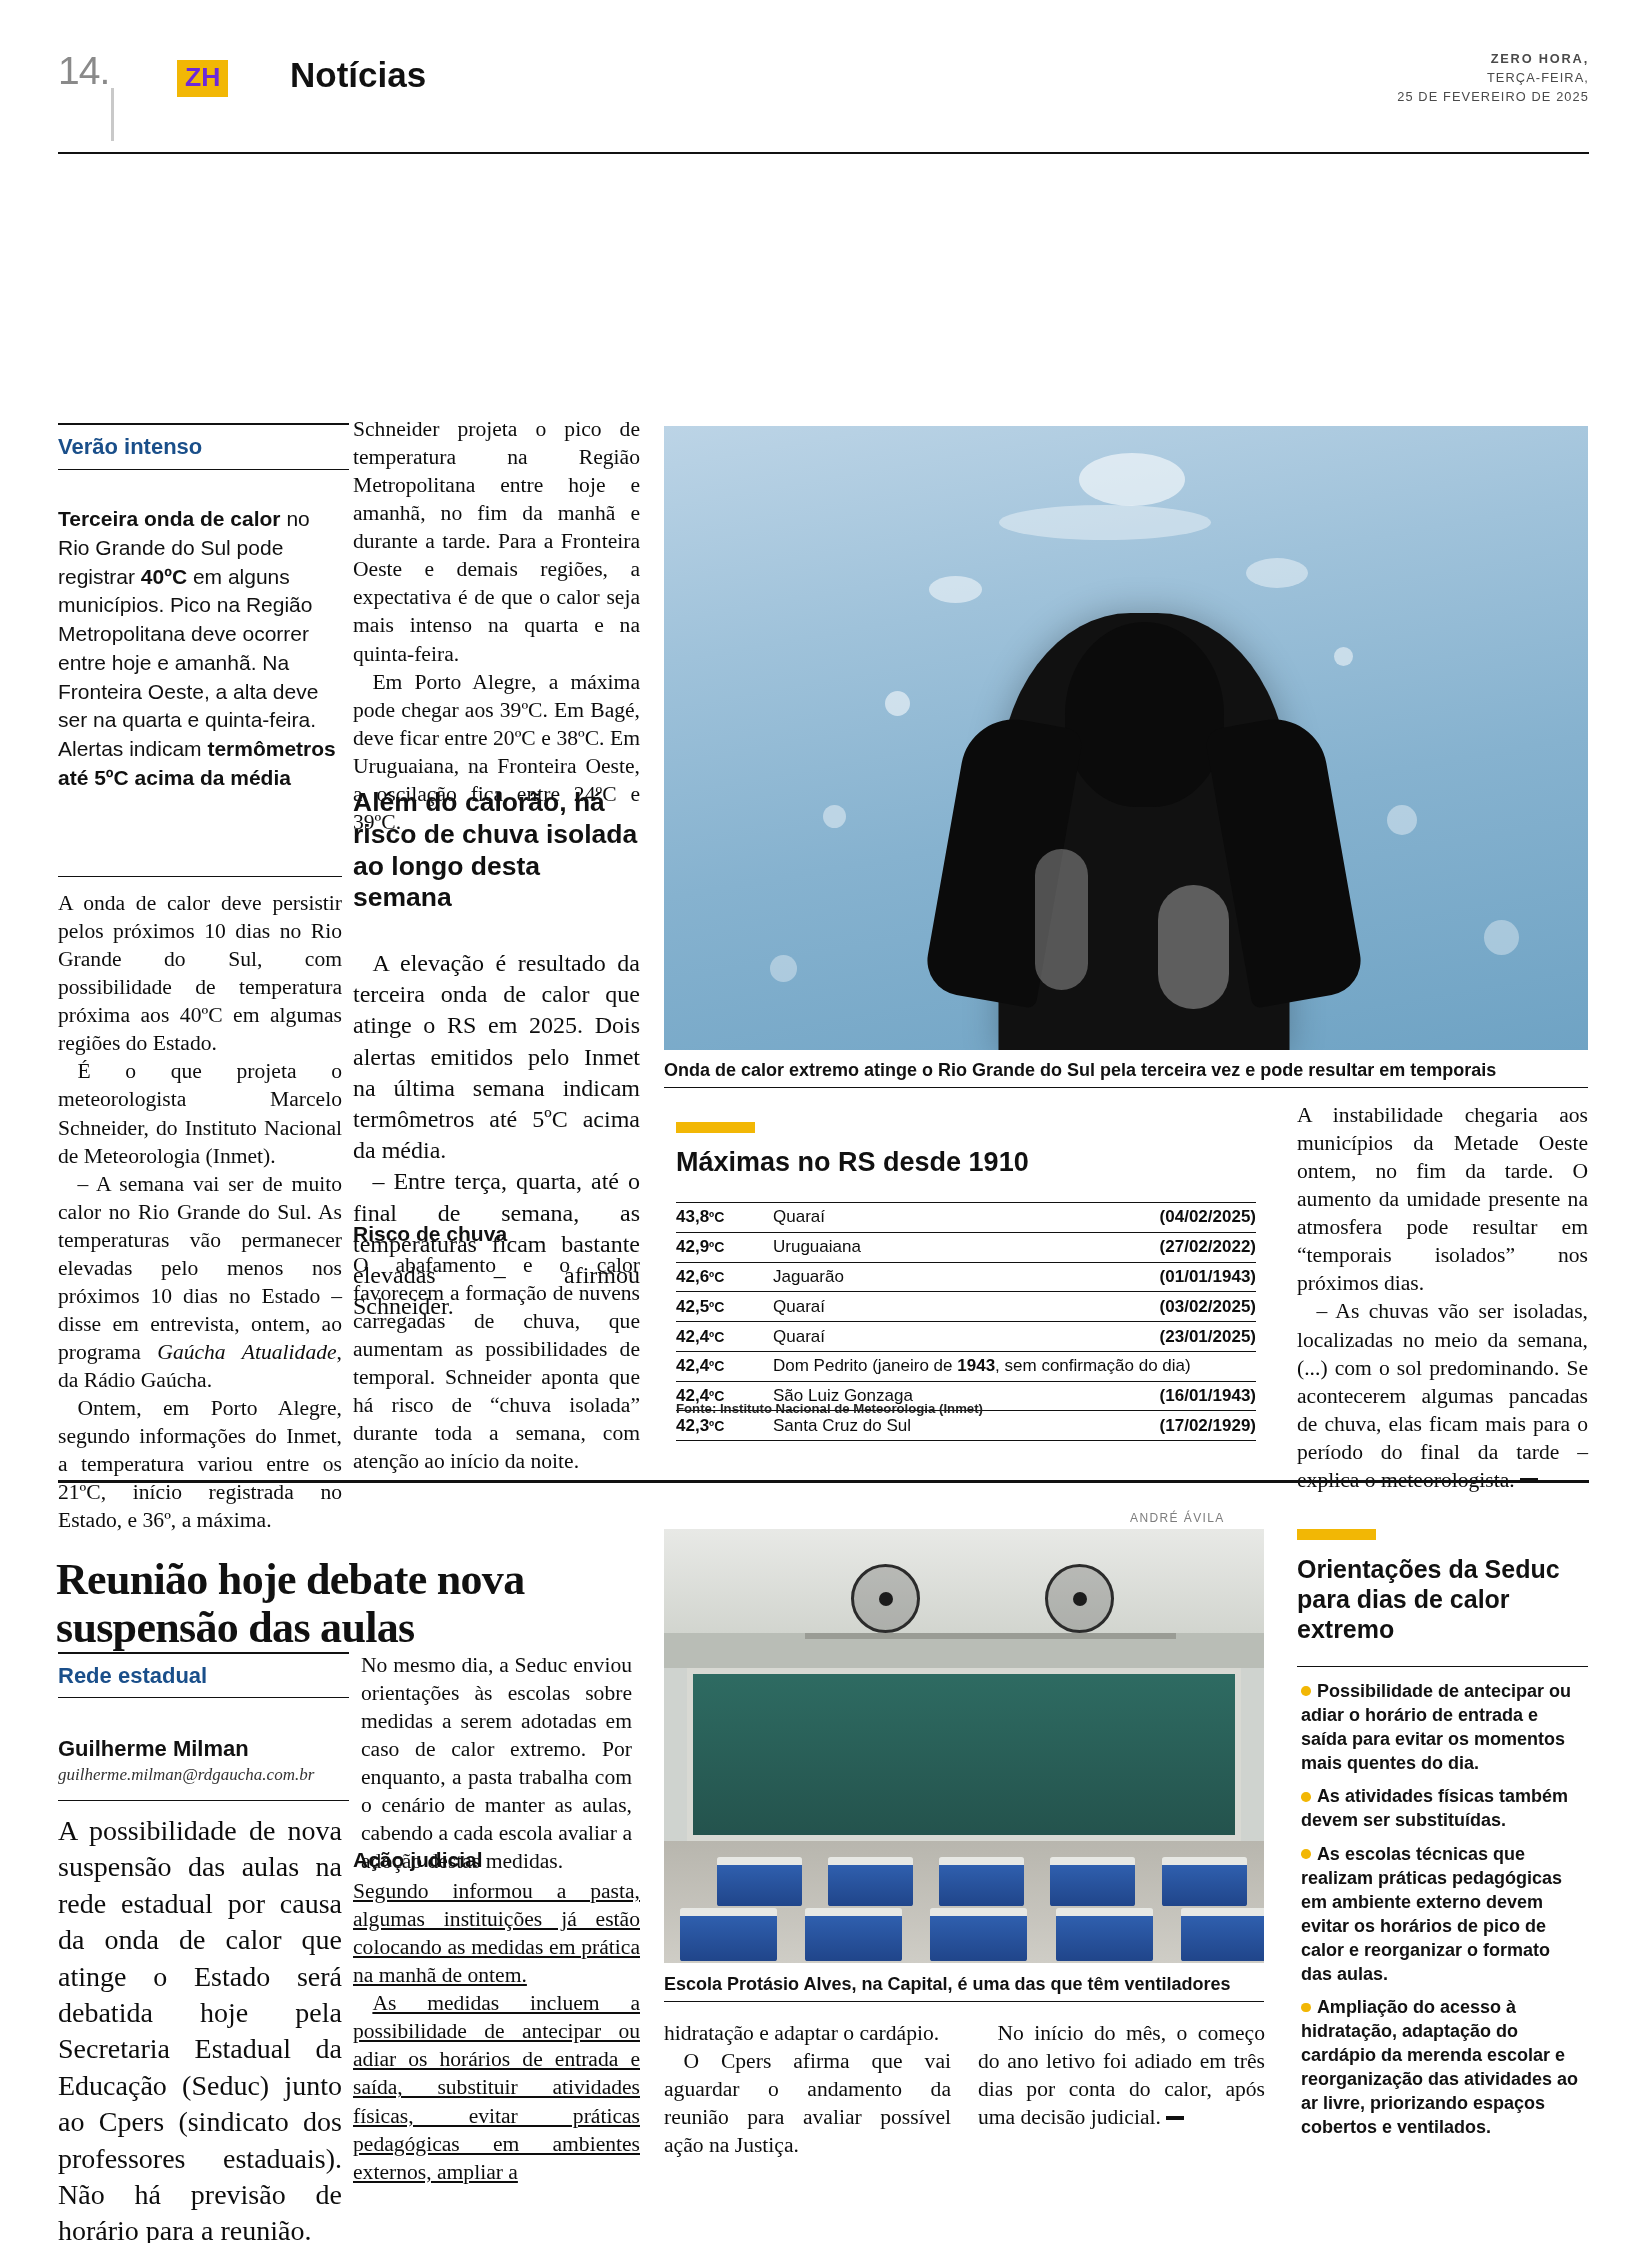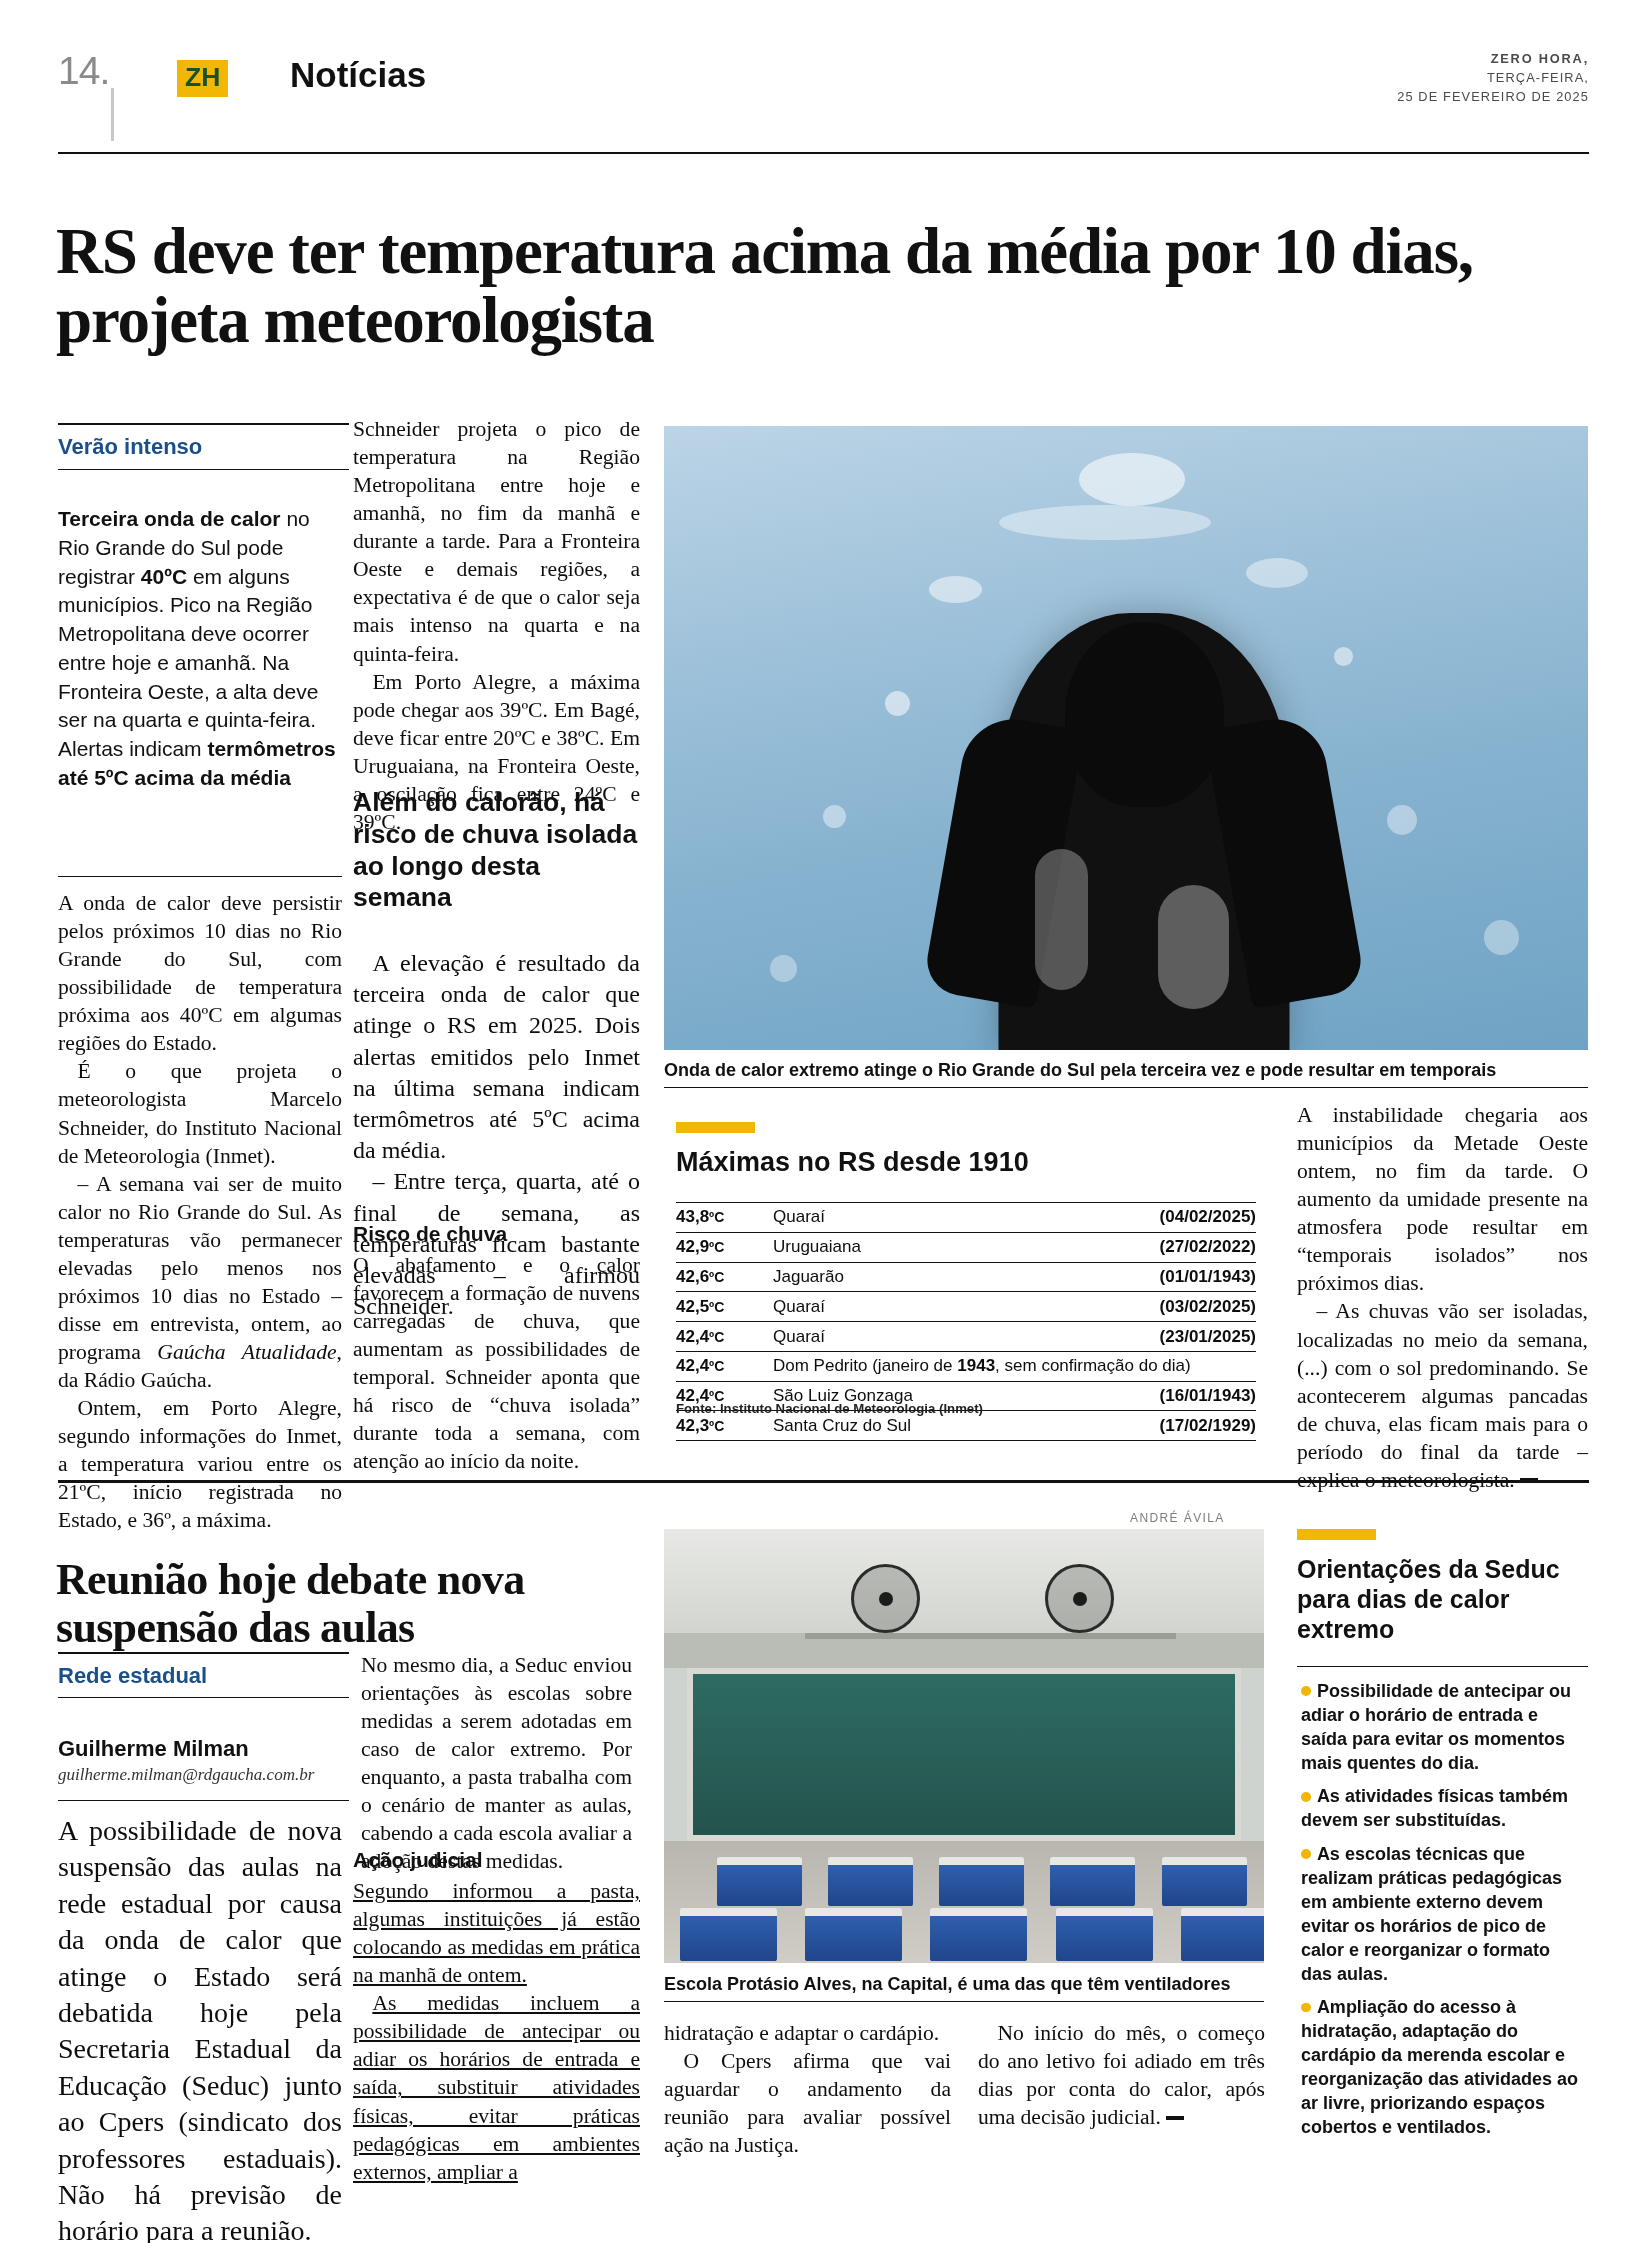--- a/index.html
+++ b/index.html
@@ -25,21 +25,21 @@
     position: absolute;
     left: 58px; top: 49px; width: 1531px; height: 81px;
   }
   .folio {
     position: absolute; left: 0; top: 0;
     font-family: "Liberation Sans", sans-serif;
     font-size: 39px; color: #8a8a8a; letter-spacing: -0.9px;
   }
   .zh-badge {
     position: absolute; left: 119px; top: 10.6px;
-    background: #f2b705; color: #14532d;
+    background: #f2b705; color: #6d28d9;
     font-family: "Liberation Sans", sans-serif;
     font-weight: bold; font-size: 26.5px;
     padding: 2.6px 8px 3.5px 8px;
     letter-spacing: 0px;
   }
   .section-name {
     position: absolute; left: 232px; top: 6.2px;
     font-family: "Liberation Sans", sans-serif;
     font-weight: bold; font-size: 35px; color: #111;
   }
@@ -352,21 +352,20 @@
     <div class="zh-badge">ZH</div>
     <div class="section-name">Notícias</div>
     <div class="edition">
       <div class="ed-brand">ZERO HORA,</div>
       <div>TERÇA-FEIRA,</div>
       <div>25 DE FEVEREIRO DE 2025</div>
     </div>
   </div>
   <div class="header-rule"></div>
 
-  <h1 class="headline">RS deve ter temperatura acima da média por 10 dias, projeta meteorologista</h1>
 
   <div class="kicker-wrap">
     <div class="kicker-rule-top"></div>
     <div class="kicker">Verão intenso</div>
     <div class="kicker-rule-bot"></div>
   </div>
 
   <div class="lead">
     <b>Terceira onda de calor</b>
     <span> no Rio Grande do Sul pode registrar </span>

